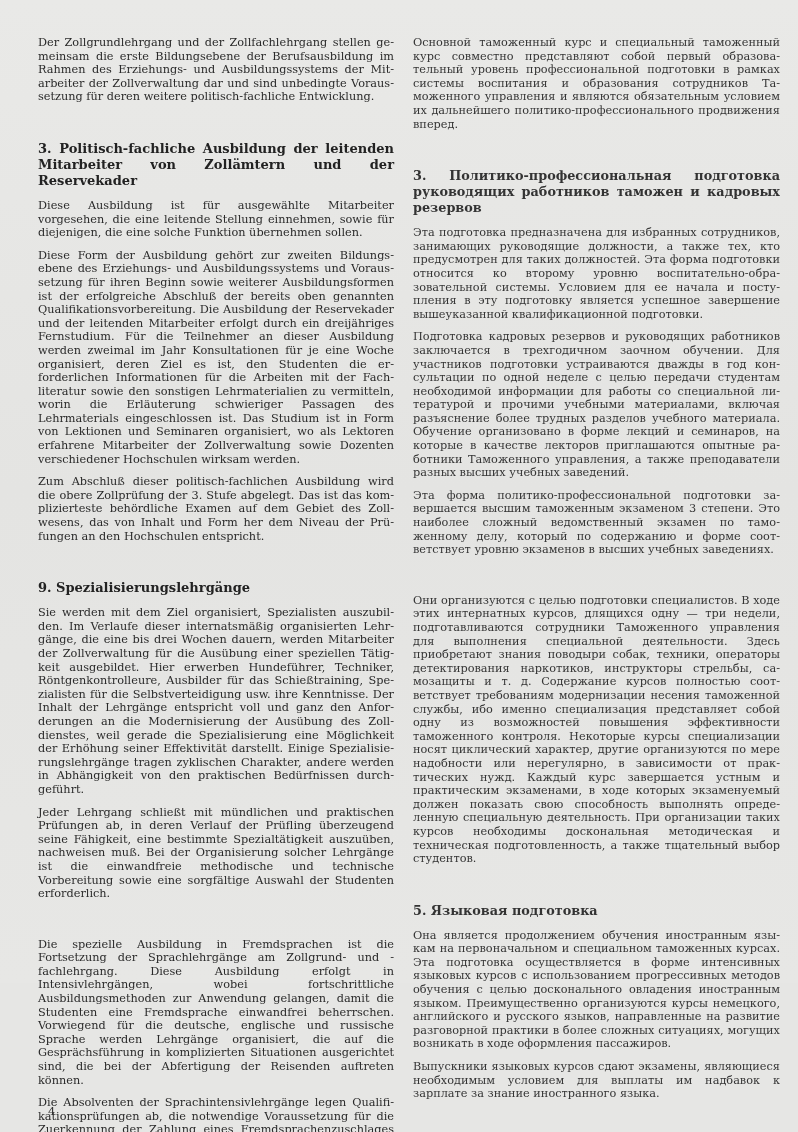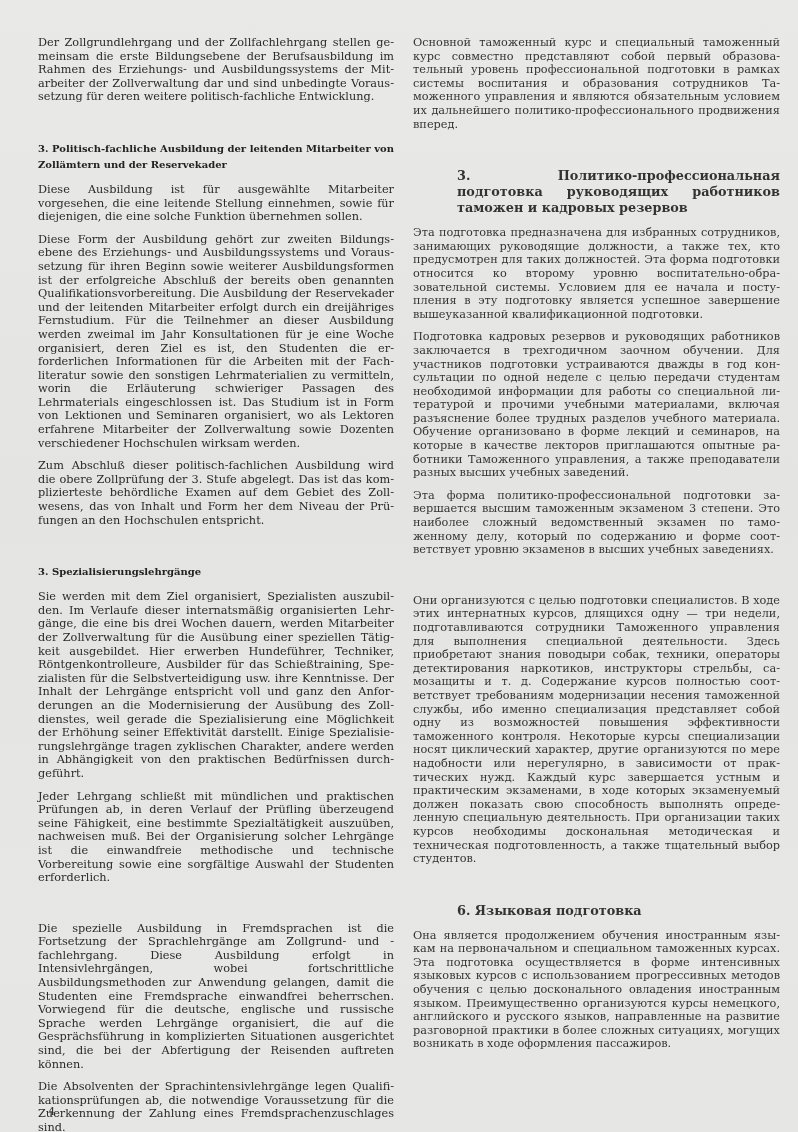--- a/index.html
+++ b/index.html
@@ -20,28 +20,28 @@
       top: 36px;
       font-size: 11.3px;
       line-height: 13.6px;
       text-align: justify;
       hyphens: manual;
     }
     .col-left { left: 38px; width: 356px; }
     .col-right { left: 413px; width: 367px; color: #353535; }
     p { margin: 0 0 9px 0; }
     h2 {
-      font-size: 10px;
+      font-size: 13px;
       line-height: 16px;
       font-weight: bold;
       margin: 0 0 10px 0;
       text-align: justify;
       color: #222;
     }
-    .col-right h2 { font-size: 12.8px; color: #333; margin-left: 44px; }
+    .col-right h2 { font-size: 12.8px; color: #333; }
     .gap-lg { height: 28px; }
     .page-number {
       position: absolute; left: 48px; top: 1104px;
       font-size: 11.5px; color: #333;
     }
   </style>
 </head>
 <body>
 
 <div class="page">
@@ -49,21 +49,21 @@
   <div class="col col-left">
     <p>Der Zollgrundlehrgang und der Zollfachlehrgang stellen ge­meinsam die erste Bildungsebene der Berufsausbildung im Rahmen des Erziehungs- und Ausbildungssystems der Mit­arbeiter der Zollverwaltung dar und sind unbedingte Voraus­setzung für deren weitere politisch-fachliche Entwicklung.</p>
     <div class="gap-lg"></div>
 
     <h2>3. Politisch-fachliche Ausbildung der leitenden Mit­arbeiter von Zollämtern und der Reservekader</h2>
     <p>Diese Ausbildung ist für ausgewählte Mitarbeiter vorgesehen, die eine leitende Stellung einnehmen, sowie für diejenigen, die eine solche Funktion übernehmen sollen.</p>
     <p>Diese Form der Ausbildung gehört zur zweiten Bildungs­ebene des Erziehungs- und Ausbildungssystems und Voraus­setzung für ihren Beginn sowie weiterer Ausbildungs­formen ist der erfolgreiche Abschluß der bereits oben ge­nannten Qualifikationsvorbereitung. Die Ausbildung der Re­servekader und der leitenden Mitarbeiter erfolgt durch ein dreijähriges Fernstudium. Für die Teilnehmer an dieser Aus­bildung werden zweimal im Jahr Konsultationen für je eine Woche organisiert, deren Ziel es ist, den Studenten die er­forderlichen Informationen für die Arbeiten mit der Fach­literatur sowie den sonstigen Lehrmaterialien zu vermitteln, worin die Erläuterung schwieriger Passagen des Lehrmaterials eingeschlossen ist. Das Studium ist in Form von Lektionen und Seminaren organisiert, wo als Lektoren erfahrene Mit­arbeiter der Zollverwaltung sowie Dozenten verschiedener Hochschulen wirksam werden.</p>
     <p>Zum Abschluß dieser politisch-fachlichen Ausbildung wird die obere Zollprüfung der 3. Stufe abgelegt. Das ist das kom­plizierteste behördliche Examen auf dem Gebiet des Zoll­wesens, das von Inhalt und Form her dem Niveau der Prü­fungen an den Hochschulen entspricht.</p>
     <div class="gap-lg"></div>
 
-    <h2>3. Spezialisierungslehrgänge</h2>
+    <h2>9. Spezialisierungslehrgänge</h2>
     <p>Sie werden mit dem Ziel organisiert, Spezialisten auszubil­den. Im Verlaufe dieser internatsmäßig organisierten Lehr­gänge, die eine bis drei Wochen dauern, werden Mitarbeiter der Zollverwaltung für die Ausübung einer speziellen Tätig­keit ausgebildet. Hier erwerben Hundeführer, Techniker, Röntgenkontrolleure, Ausbilder für das Schießtraining, Spe­zialisten für die Selbstverteidigung usw. ihre Kenntnisse. Der Inhalt der Lehrgänge entspricht voll und ganz den Anfor­derungen an die Modernisierung der Ausübung des Zoll­dienstes, weil gerade die Spezialisierung eine Möglichkeit der Erhöhung seiner Effektivität darstellt. Einige Spezialisie­rungslehrgänge tragen zyklischen Charakter, andere werden in Abhängigkeit von den praktischen Bedürfnissen durch­geführt.</p>
     <p>Jeder Lehrgang schließt mit mündlichen und praktischen Prü­fungen ab, in deren Verlauf der Prüfling überzeugend seine Fähigkeit, eine bestimmte Spezialtätigkeit auszuüben, nach­weisen muß. Bei der Organisierung solcher Lehrgänge ist die einwandfreie methodische und technische Vorbereitung sowie eine sorgfältige Auswahl der Studenten erforderlich.</p>
     <div class="gap-lg"></div>
 
     <p>Die spezielle Ausbildung in Fremdsprachen ist die Fortsetzung der Sprachlehrgänge am Zollgrund- und -fachlehrgang. Diese Ausbildung erfolgt in Intensivlehrgängen, wobei fortschritt­liche Ausbildungsmethoden zur Anwendung gelangen, damit die Studenten eine Fremdsprache einwandfrei beherrschen. Vorwiegend für die deutsche, englische und russische Sprache werden Lehrgänge organisiert, die auf die Gesprächsführung in komplizierten Situationen ausgerichtet sind, die bei der Abfertigung der Reisenden auftreten können.</p>
     <p>Die Absolventen der Sprachintensivlehrgänge legen Qualifi­kationsprüfungen ab, die notwendige Voraussetzung für die Zuerkennung der Zahlung eines Fremdsprachenzuschlages sind.</p>
   </div>
 
   <div class="col col-right">
     <p>Основной таможенный курс и специальный таможенный курс совместно представляют собой первый образова­тельный уровень профессиональной подготовки в рам­ках системы воспитания и образования сотрудников Та­моженного управления и являются обязательным усло­вием их дальнейшего политико-профессионального прод­вижения вперед.</p>
@@ -71,18 +71,19 @@
 
     <h2>3. Политико-профессиональная подготовка руко­водящих работников таможен и кадровых резер­вов</h2>
     <p>Эта подготовка предназначена для избранных сотрудни­ков, занимающих руководящие должности, а также тех, кто предусмотрен для таких должностей. Эта форма под­готовки относится ко второму уровню воспитательно-обра­зовательной системы. Условием для ее начала и посту­пления в эту подготовку является успешное завершение вышеуказанной квалификационной подготовки.</p>
     <p>Подготовка кадровых резервов и руководящих работников заключается в трехгодичном заочном обучении. Для участников подготовки устраиваются дважды в год кон­сультации по одной неделе с целью передачи студентам необходимой информации для работы со специальной ли­тературой и прочими учебными материалами, включая разъяснение более трудных разделов учебного материала. Обучение организовано в форме лекций и семинаров, на которые в качестве лекторов приглашаются опытные ра­ботники Таможенного управления, а также преподаватели разных высших учебных заведений.</p>
     <p>Эта форма политико-профессиональной подготовки за­вершается высшим таможенным экзаменом 3 степени. Это наиболее сложный ведомственный экзамен по тамо­женному делу, который по содержанию и форме соот­ветствует уровню экзаменов в высших учебных заве­дениях.</p>
     <div class="gap-lg"></div>
 
     <p>Они организуются с целью подготовки специалистов. В хо­де этих интернатных курсов, длящихся одну — три не­дели, подготавливаются сотрудники Таможенного упра­вления для выполнения специальной деятельности. Здесь приобретают знания поводыри собак, техники, операторы детектирования наркотиков, инструкторы стрельбы, са­мозащиты и т. д. Содержание курсов полностью соот­ветствует требованиям модернизации несения таможен­ной службы, ибо именно специализация представляет собой одну из возможностей повышения эффективности таможенного контроля. Некоторые курсы специализации носят циклический характер, другие организуются по мере надобности или нерегулярно, в зависимости от прак­тических нужд. Каждый курс завершается устным и практическим экзаменами, в ходе которых экзаменуемый должен показать свою способность выполнять опреде­ленную специальную деятельность. При организации та­ких курсов необходимы доскональная методическая и техническая подготовленность, а также тщательный вы­бор студентов.</p>
     <div class="gap-lg"></div>
 
-    <h2>6. Языковая подготовка</h2>
+    <h2>5. Языковая подготовка</h2>
     <p>Она является продолжением обучения иностранным язы­кам на первоначальном и специальном таможенных кур­сах. Эта подготовка осуществляется в форме интенсивных языковых курсов с использованием прогрессивных ме­тодов обучения с целью досконального овладения ино­странным языком. Преимущественно организуются кур­сы немецкого, английского и русского языков, направлен­ные на развитие разговорной практики в более слож­ных ситуациях, могущих возникать в ходе оформления пассажиров.</p>
+    <p>Выпускники языковых курсов сдают экзамены, являю­щиеся необходимым условием для выплаты им надбавок к зарплате за знание иностранного языка.</p>
   </div>
 
   <div class="page-number">4</div>
 </div>
 
 </body></html>

